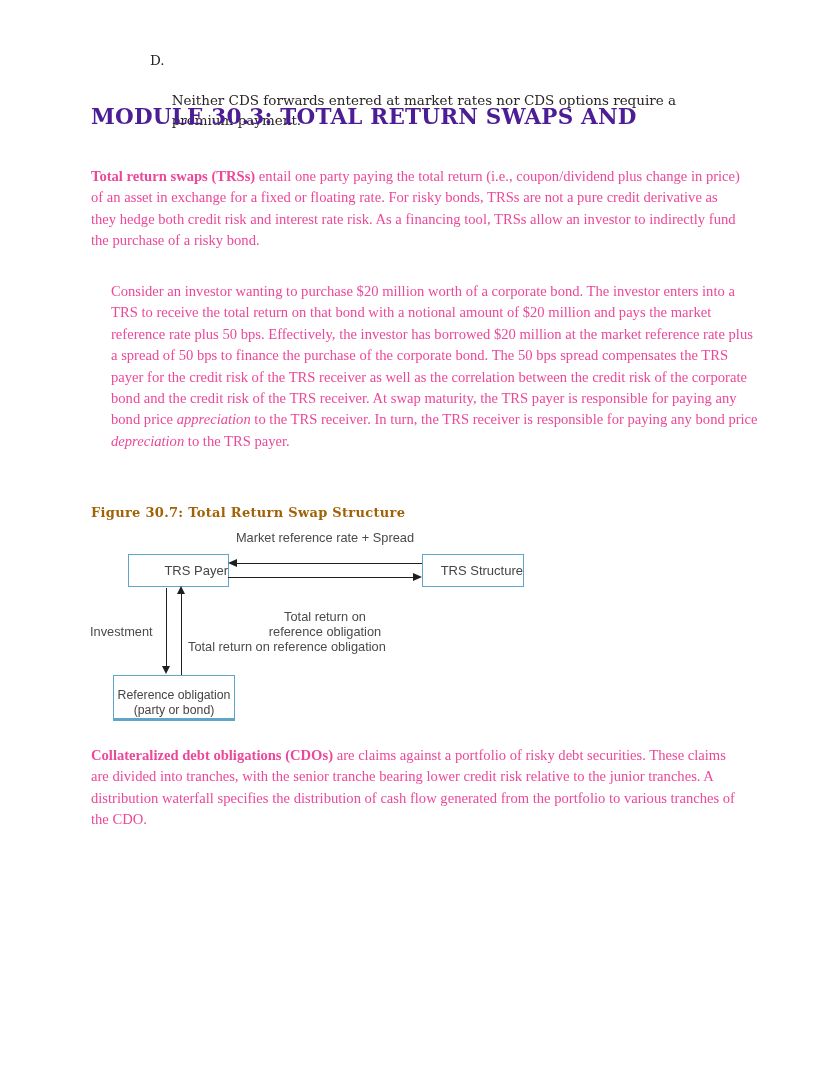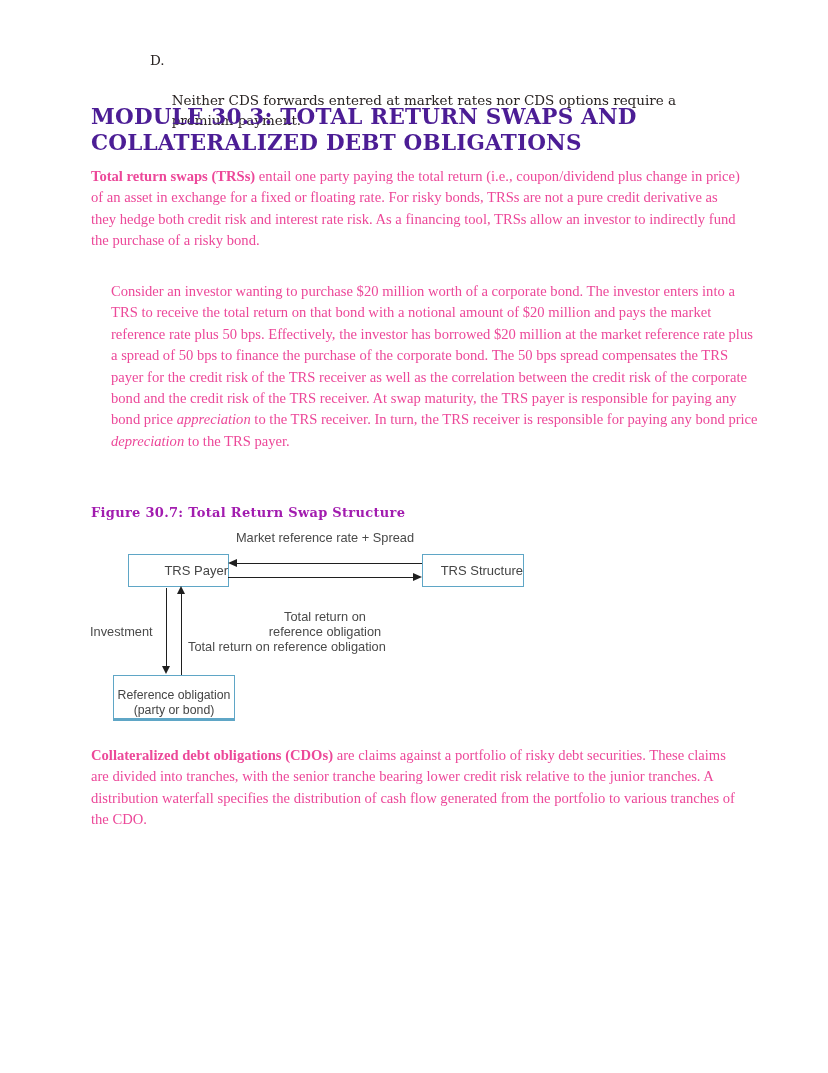--- a/index.html
+++ b/index.html
@@ -35,21 +35,21 @@
   }
   .p1{top:166px;}
   .p2{top:281px;margin-left:20px;}
   .p3{top:745px;width:656px;}
   .body-p b{font-weight:bold;}
   .body-p i{font-style:italic;}
   
   .fig-caption{
     position:absolute;left:91px;top:505px;margin:0;
     font-family:"DejaVu Serif", serif;
-    font-weight:bold;font-size:13px;letter-spacing:0.3px;color:#a21caf;
+    font-weight:bold;font-size:13px;letter-spacing:0.3px;color:#a16207;
   }
   
   .diagram{
     position:absolute;left:0;top:528px;width:704px;height:200px;
     font-family:"Liberation Sans", sans-serif;
     color:#4a4a4a;
   }
   .diagram .dlabel{position:absolute;font-size:12.8px;line-height:15px;}
   .node{
     position:absolute;background:#ffffff;
@@ -81,21 +81,20 @@
 
 <div class="page">
 
   <div class="answer">
     <span class="lbl">D.</span>
     <span class="txt">Neither CDS forwards entered at market rates nor CDS options require a premium payment.</span>
   </div>
 
   <h1 class="module-heading">
     <span>MODULE 30.3: TOTAL RETURN SWAPS AND</span>
-    <span>COLLATERALIZED DEBT OBLIGATIONS</span>
   </h1>
 
   <p class="body-p p1"><b>Total return swaps (TRSs)</b><span> entail one party paying the total return (i.e., coupon/dividend plus change in price) of an asset in exchange for a fixed or floating rate. For risky bonds, TRSs are not a pure credit derivative as they hedge both credit risk and interest rate risk. As a financing tool, TRSs allow an investor to indirectly fund the purchase of a risky bond.</span></p>
 
   <p class="body-p p2"><span>Consider an investor wanting to purchase $20 million worth of a corporate bond. The investor enters into a TRS to receive the total return on that bond with a notional amount of $20 million and pays the market reference rate plus 50 bps. Effectively, the investor has borrowed $20 million at the market reference rate plus a spread of 50 bps to finance the purchase of the corporate bond. The 50 bps spread compensates the TRS payer for the credit risk of the TRS receiver as well as the correlation between the credit risk of the corporate bond and the credit risk of the TRS receiver. At swap maturity, the TRS payer is responsible for paying any bond price </span><i>appreciation</i><span> to the TRS receiver. In turn, the TRS receiver is responsible for paying any bond price </span><i>depreciation</i><span> to the TRS payer.</span></p>
 
   <p class="fig-caption">Figure 30.7: Total Return Swap Structure</p>
 
   <div class="diagram">
 

